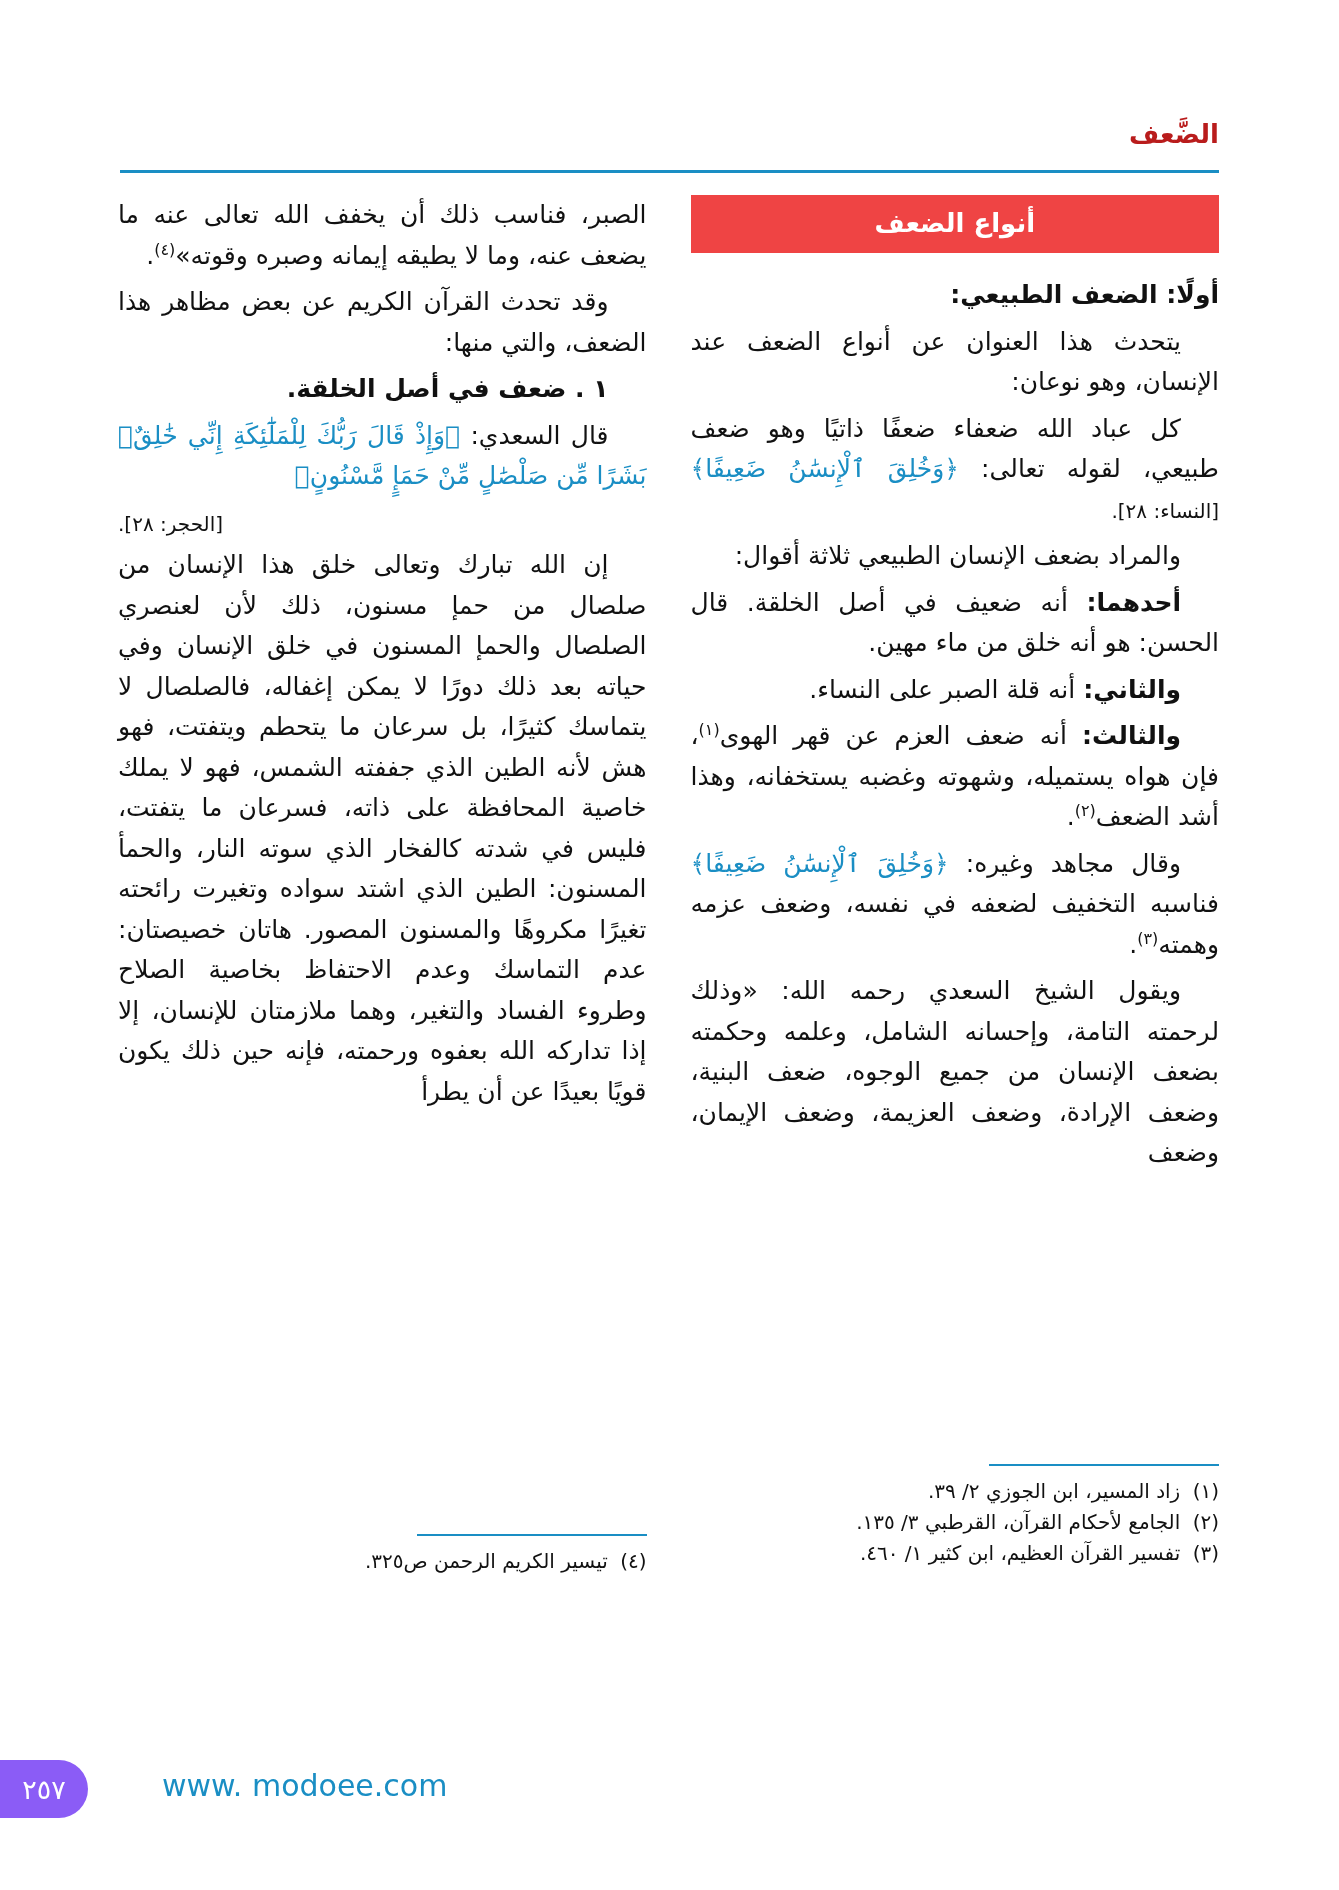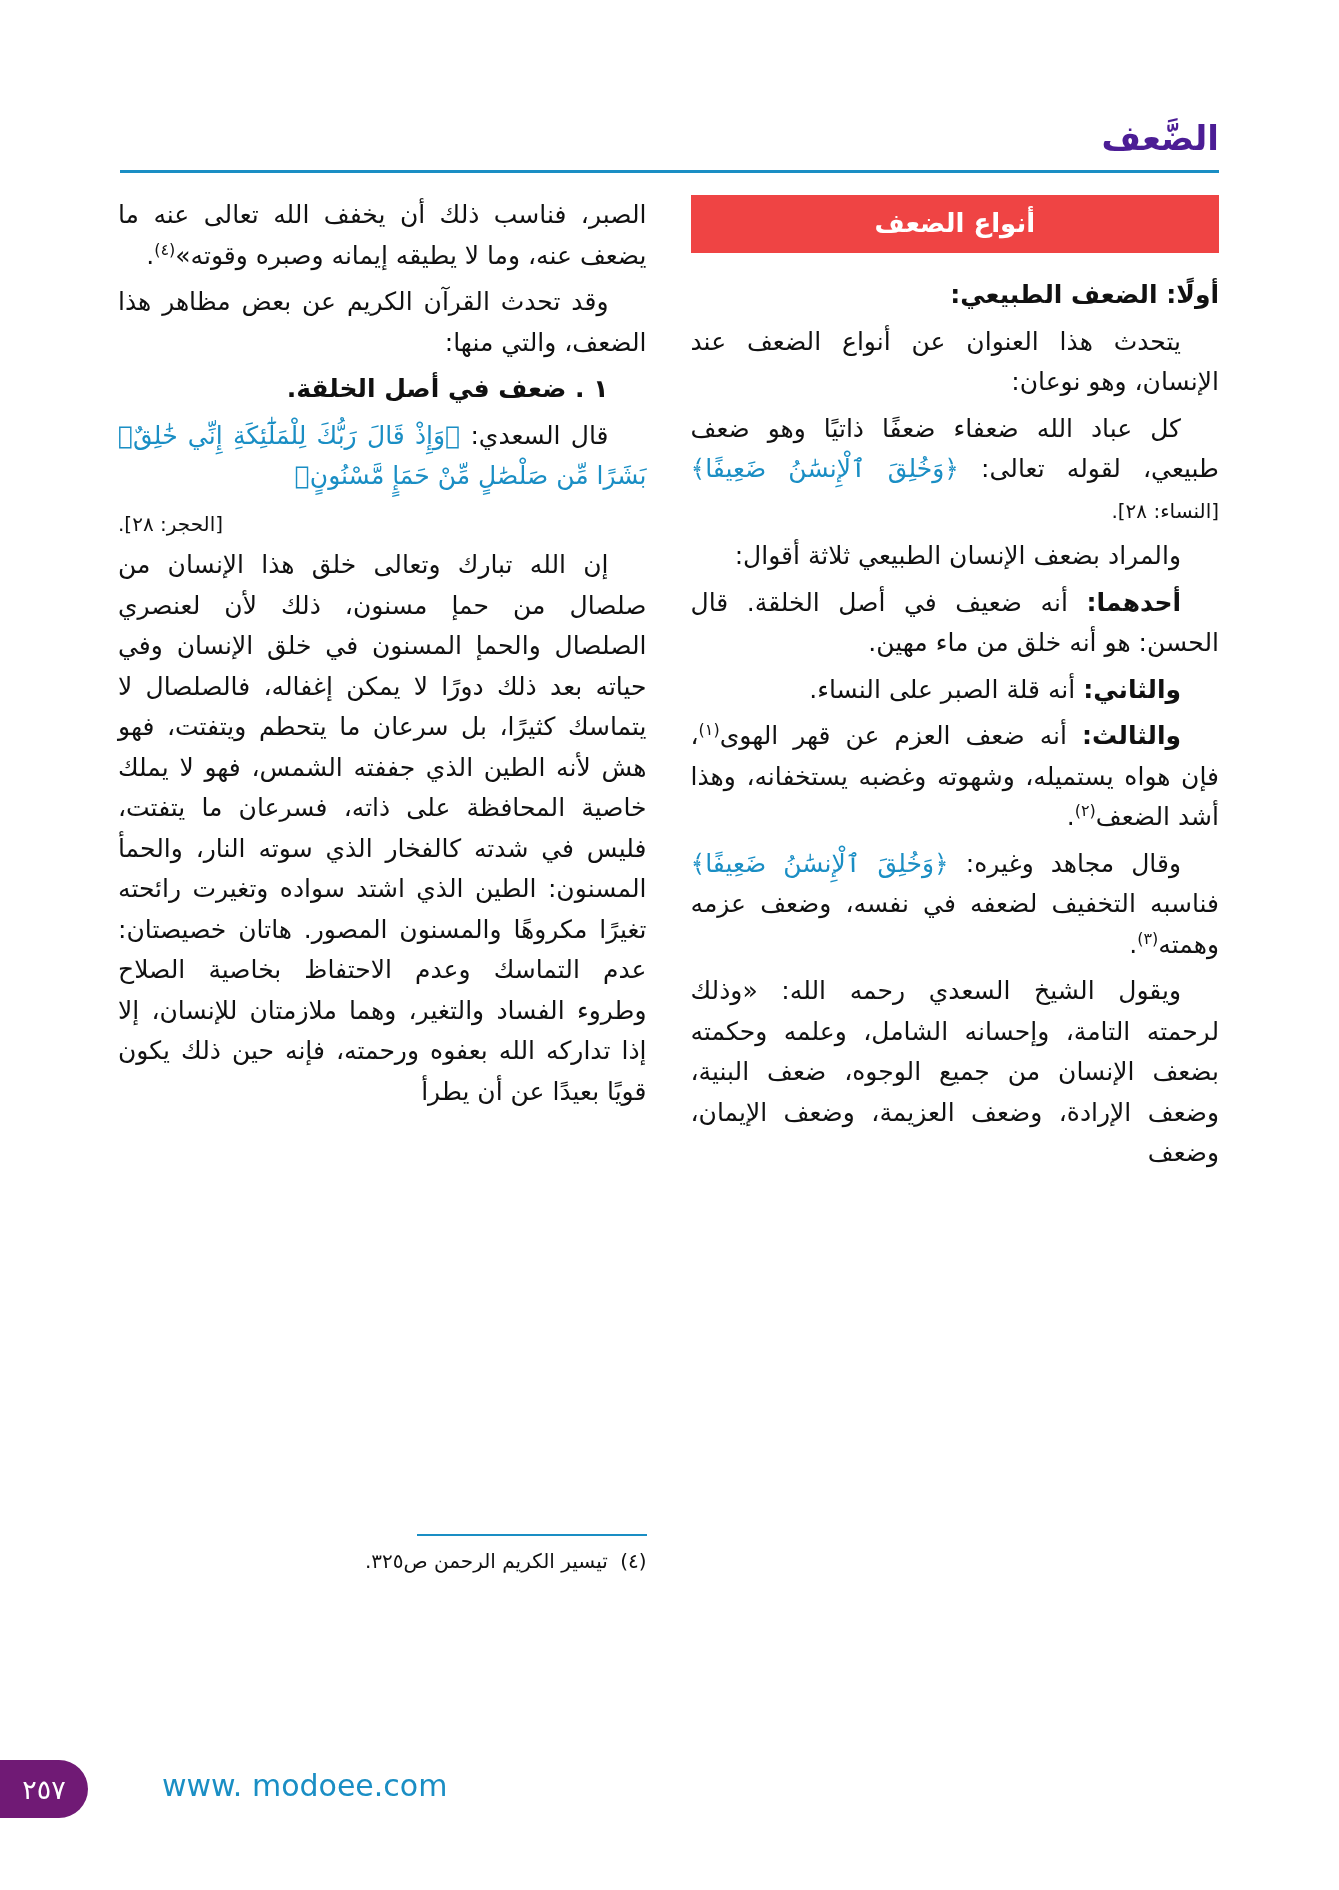--- a/index.html
+++ b/index.html
@@ -25,23 +25,23 @@
     position: absolute;
     top: 120px;
     right: 120px;
     left: 120px;
     height: 60px;
   }
   .header-title {
     position: absolute;
     right: 0;
     top: 0;
-    font-size: 34px;
-    font-weight: bold;
-    color: #4c1d95;
+    font-size: 26px;
+    font-weight: bold;
+    color: #b91c1c;
     letter-spacing: 0;
     line-height: 1.1;
     font-family: "DejaVu Sans", sans-serif;
   }
   .header-rule {
     position: absolute;
     right: 0;
     left: 0;
     top: 50px;
     height: 3px;
@@ -144,21 +144,21 @@
     bottom: 60px;
     width: 100%;
     height: 70px;
   }
   .page-number-tab {
     position: absolute;
     left: 0;
     top: 0;
     width: 88px;
     height: 58px;
-    background: #701a75;
+    background: #8b5cf6;
     border-top-right-radius: 29px;
     border-bottom-right-radius: 29px;
     color: #ffffff;
     font-size: 27px;
     font-family: "DejaVu Sans", sans-serif;
     display: flex;
     align-items: center;
     justify-content: center;
   }
   .site-url {
@@ -210,20 +210,35 @@
       <p class="body indent">
         <span class="bold">والثالث:</span><span> أنه ضعف العزم عن قهر الهوى</span><sup class="fn">(١)</sup><span>، فإن هواه يستميله، وشهوته وغضبه يستخفانه، وهذا أشد الضعف</span><sup class="fn">(٢)</sup><span>.</span>
       </p>
 
       <p class="body indent">
         <span>وقال مجاهد وغيره: </span><span class="quran">﴿وَخُلِقَ ٱلْإِنسَٰنُ ضَعِيفًا﴾</span><span> فناسبه التخفيف لضعفه في نفسه، وضعف عزمه وهمته</span><sup class="fn">(٣)</sup><span>.</span>
       </p>
 
       <p class="body indent">ويقول الشيخ السعدي رحمه الله: «وذلك لرحمته التامة، وإحسانه الشامل، وعلمه وحكمته بضعف الإنسان من جميع الوجوه، ضعف البنية، وضعف الإرادة، وضعف العزيمة، وضعف الإيمان، وضعف</p>
 
+      <div class="footnotes">
+        <div class="fn-rule"></div>
+        <p class="fn-line">
+          <span class="fn-num">(١)</span>
+          <span>زاد المسير، ابن الجوزي ٢/ ٣٩.</span>
+        </p>
+        <p class="fn-line">
+          <span class="fn-num">(٢)</span>
+          <span>الجامع لأحكام القرآن، القرطبي ٣/ ١٣٥.</span>
+        </p>
+        <p class="fn-line">
+          <span class="fn-num">(٣)</span>
+          <span>تفسير القرآن العظيم، ابن كثير ١/ ٤٦٠.</span>
+        </p>
+      </div>
     </div>
 
     <div class="col col-left">
 
       <p class="body">
         <span>الصبر، فناسب ذلك أن يخفف الله تعالى عنه ما يضعف عنه، وما لا يطيقه إيمانه وصبره وقوته»</span><sup class="fn">(٤)</sup><span>.</span>
       </p>
 
       <p class="body indent">وقد تحدث القرآن الكريم عن بعض مظاهر هذا الضعف، والتي منها:</p>
 

